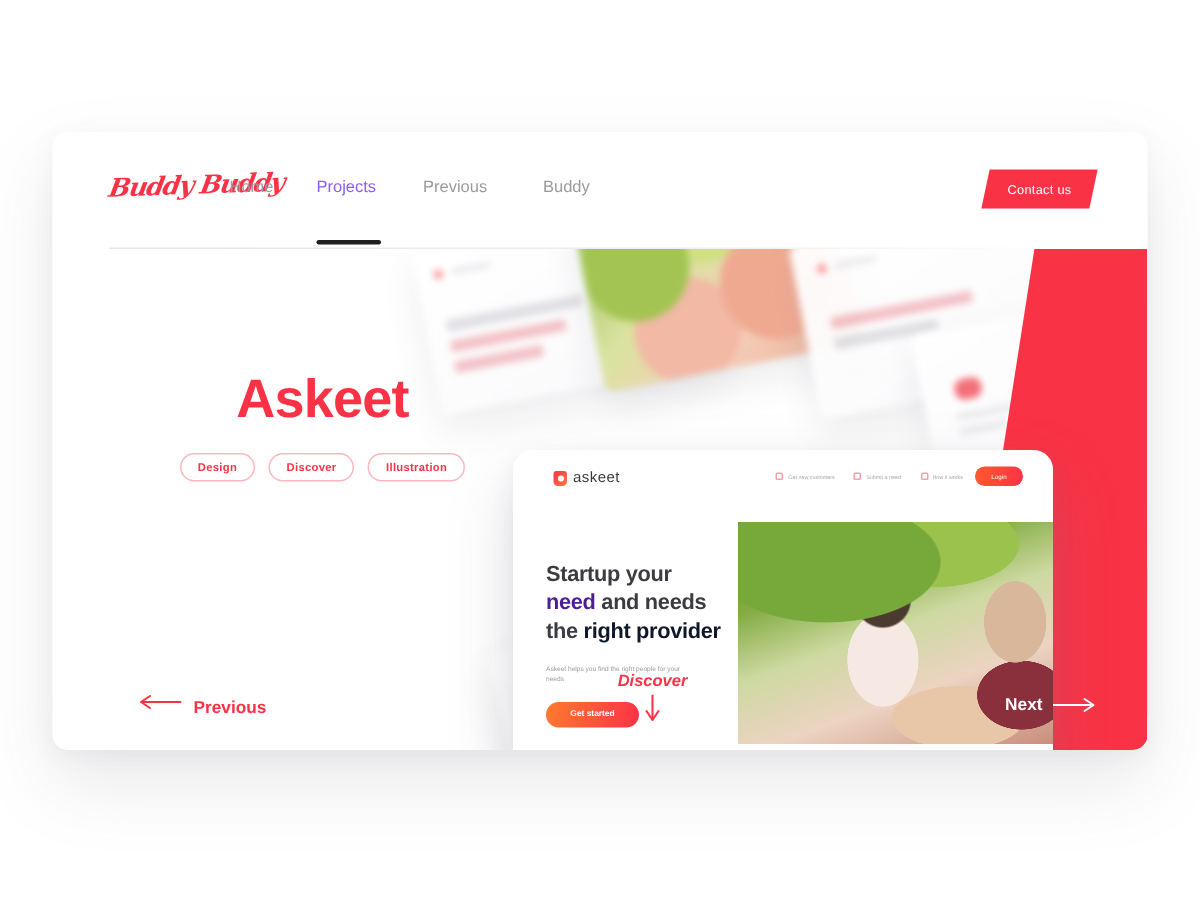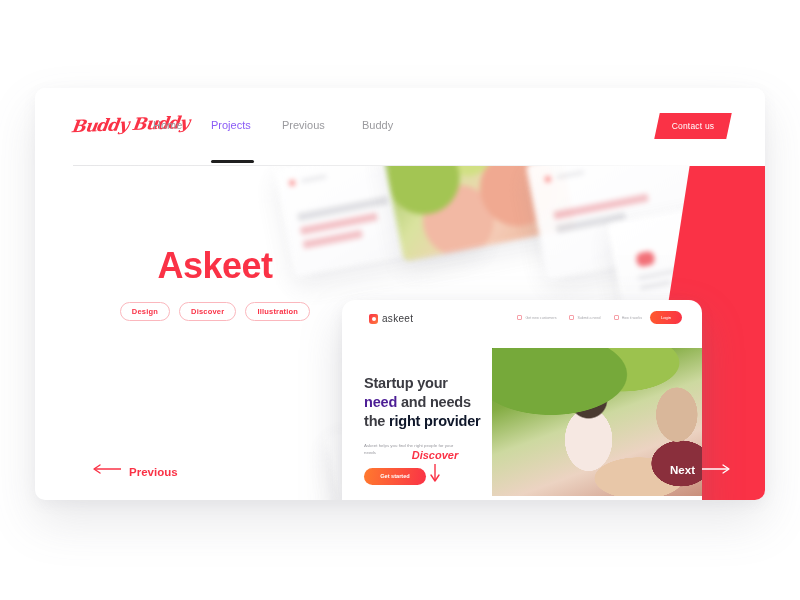--- a/index.html
+++ b/index.html
@@ -92,21 +92,21 @@
 
   
   .red-panel {
     position: absolute; top: 78px; right: 0; width: 130px; height: 334px;
     background: #FA3246;
     clip-path: polygon(42% 0, 100% 0, 100% 100%, 2% 100%);
     z-index: 25;
   }
   .next-btn {
     position: absolute; right: 33px; bottom: 24px;
-    z-index: 30; display: flex; align-items: flex-start; gap: 7px;
+    z-index: 30; display: flex; align-items: center; gap: 7px;
     cursor: pointer;
   }
   .next-btn .lbl { color: #fff; font-size: 11.5px; font-weight: 600; }
   .next-btn svg { display: block; }
 
   
   .hero { position: absolute; left: 0; top: 160px; width: 360px; text-align: center; z-index: 30; }
   .hero h1 {
     color: #FA3246; font-size: 36px; font-weight: 900;
     letter-spacing: -0.5px; line-height: 1;

